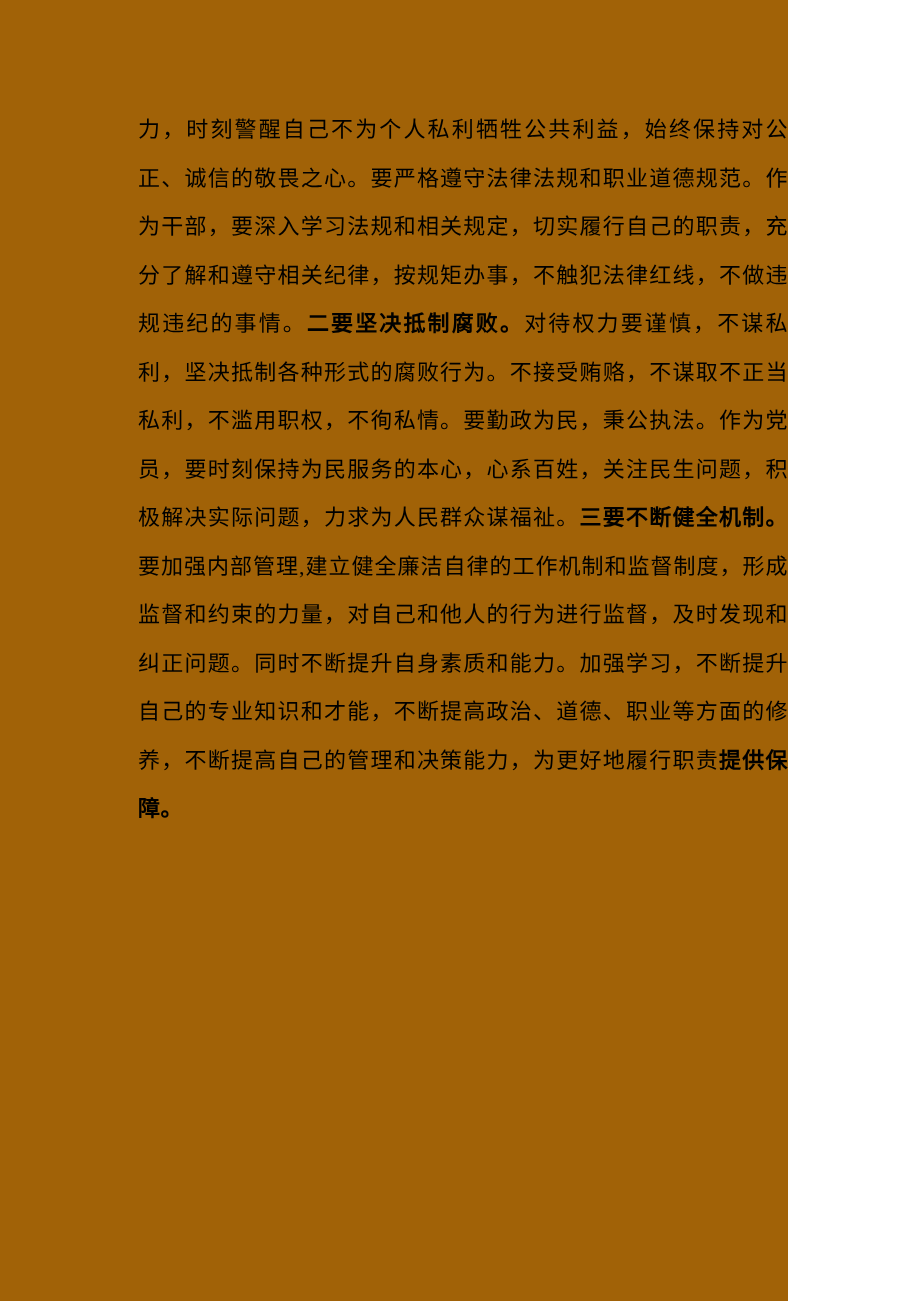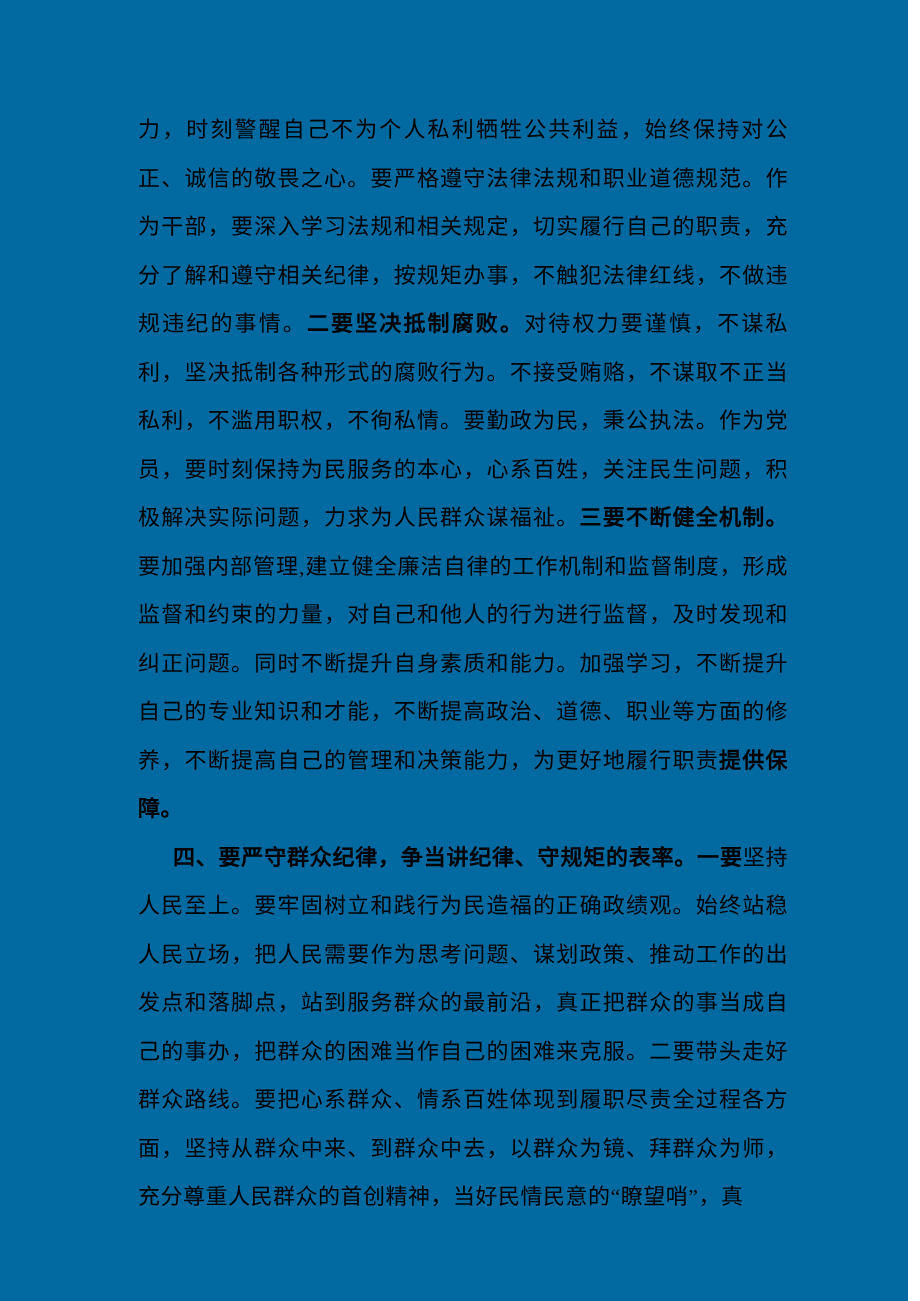--- a/index.html
+++ b/index.html
@@ -2,23 +2,23 @@
 <html lang="zh-CN"><head>
 <meta charset="utf-8">
 <style>
   html, body {
     margin: 0;
     padding: 0;
     background: #ffffff;
   }
   .page {
     position: relative;
-    width: 908px;
+    width: 788px;
     height: 1301px;
-    background: #0369a1;
+    background: #a16207;
     overflow: hidden;
   }
   .doc-body {
     position: absolute;
     left: 138px;
     top: 106px;
     width: 650px;
   }
   p.doc-par {
     margin: 0;
@@ -37,15 +37,14 @@
   }
   .run { font-weight: normal; }
   .run.bold { font-weight: bold; }
 </style>
 </head>
 <body>
 
 <div class="page">
   <div class="doc-body">
       <p class="doc-par"><span class="run">力，时刻警醒自己不为个人私利牺牲公共利益，始终保持对公正、诚信的敬畏之心。要严格遵守法律法规和职业道德规范。作为干部，要深入学习法规和相关规定，切实履行自己的职责，充分了解和遵守相关纪律，按规矩办事，不触犯法律红线，不做违规违纪的事情。</span><span class="run bold">二要坚决抵制腐败。</span><span class="run">对待权力要谨慎，不谋私利，坚决抵制各种形式的腐败行为。不接受贿赂，不谋取不正当私利，不滥用职权，不徇私情。要勤政为民，秉公执法。作为党员，要时刻保持为民服务的本心，心系百姓，关注民生问题，积极解决实际问题，力求为人民群众谋福祉。</span><span class="run bold">三要不断健全机制。</span><span class="run">要加强内部管理,建立健全廉洁自律的工作机制和监督制度，形成监督和约束的力量，对自己和他人的行为进行监督，及时发现和纠正问题。同时不断提升自身素质和能力。加强学习，不断提升自己的专业知识和才能，不断提高政治、道德、职业等方面的修养，不断提高自己的管理和决策能力，为更好地履行职责</span><span class="run bold">提供保障。</span></p>
-      <p class="doc-par indent"><span class="run bold">四、要严守群众纪律，争当讲纪律、守规矩的表率。一要</span><span class="run">坚持人民至上。要牢固树立和践行为民造福的正确政绩观。始终站稳人民立场，把人民需要作为思考问题、谋划政策、推动工作的出发点和落脚点，站到服务群众的最前沿，真正把群众的事当成自己的事办，把群众的困难当作自己的困难来克服。二要带头走好群众路线。要把心系群众、情系百姓体现到履职尽责全过程各方面，坚持从群众中来、到群众中去，以群众为镜、拜群众为师，充分尊重人民群众的首创精神，当好民情民意的“瞭望哨”，真</span></p>
     </div>
 </div>
 
 </body></html>

